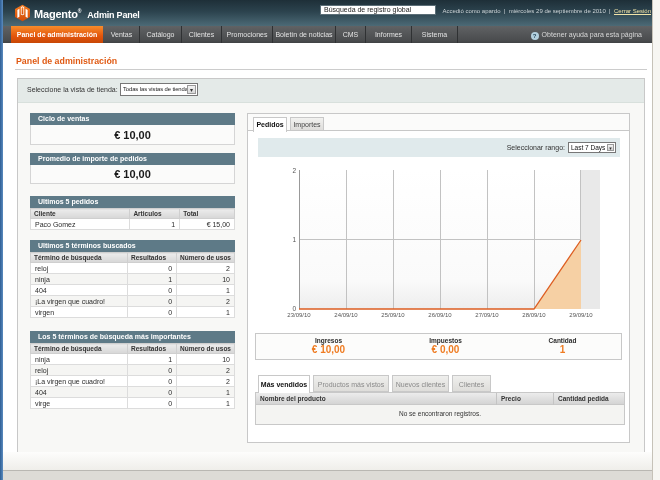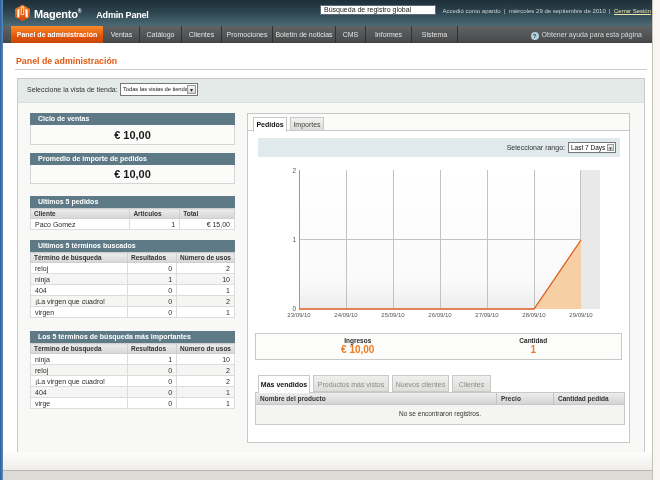--- a/index.html
+++ b/index.html
@@ -16,21 +16,21 @@
 #footbar { left:3px; top:470px; width:649px; height:10px;
   background:#dddbd6; border-top:1px solid #b9b7b2; }
 #footgrad { left:3px; top:452px; width:649px; height:18px;
   background:linear-gradient(#fdfdfc,#efeeea); }
 
 
 #hdr { left:3px; top:0; width:649px; height:26px;
   background:linear-gradient(#1e2f38 0%, #2c434e 45%, #4c6a76 100%); }
 #logo { left:15px; top:3.5px; }
 #brand { left:34px; top:7.5px; color:#fff; font-size:11px; font-weight:bold; letter-spacing:-0.2px; }
-#brand .ap { font-size:9px; margin-left:15px; letter-spacing:-0.2px; }
+#brand .ap { font-size:9px; margin-left:6px; letter-spacing:-0.2px; }
 #brand sup { font-size:5px; }
 #gsearch { left:320px; top:5px; width:116px; height:10px; background:#fff;
   border:1px solid #5b6e77; font-size:7px; color:#222; line-height:8px; padding-left:3px; }
 #hright { right:9px; top:8px; font-size:6px; color:#cdd4d7; white-space:nowrap; letter-spacing:0; }
 #hright a { color:#f0e3a8; text-decoration:underline; }
 
 
 #nav { left:3px; top:26px; width:649px; height:17px;
   background:linear-gradient(#606264,#4a4c4e 85%,#404244); font-size:7px; border-bottom:0; }
 .nitem { position:absolute; top:0; height:17px; line-height:17px; text-align:center;
@@ -319,20 +319,24 @@
       <text x="316" y="152">29/09/10</text>
     </g>
   </svg>
 
   <div class="abs" id="totals">
     <div class="cell">
         <div class="tl">Ingresos</div>
         <div class="tv">€ 10,00</div>
       </div>
     <div class="cell">
+        <div class="tl">Impuestos</div>
+        <div class="tv">€ 0,00</div>
+      </div>
+    <div class="cell">
         <div class="tl">Cantidad</div>
         <div class="tv">1</div>
       </div>
   </div>
 
   <div class="btab" id="btab1">Más vendidos</div>
   <div class="btab" id="btab2">Productos más vistos</div>
   <div class="btab" id="btab3">Nuevos clientes</div>
   <div class="btab" id="btab4">Clientes</div>
 

